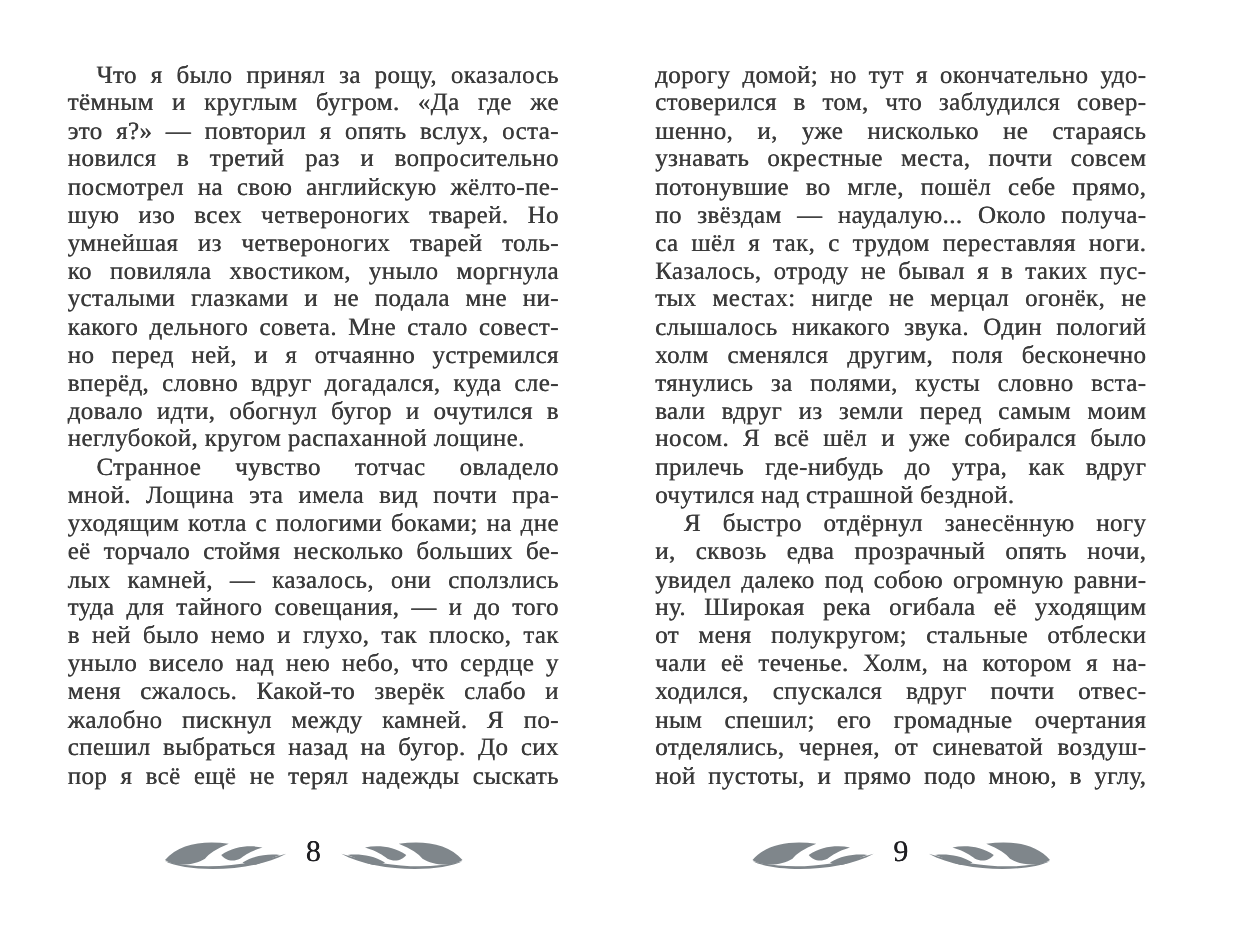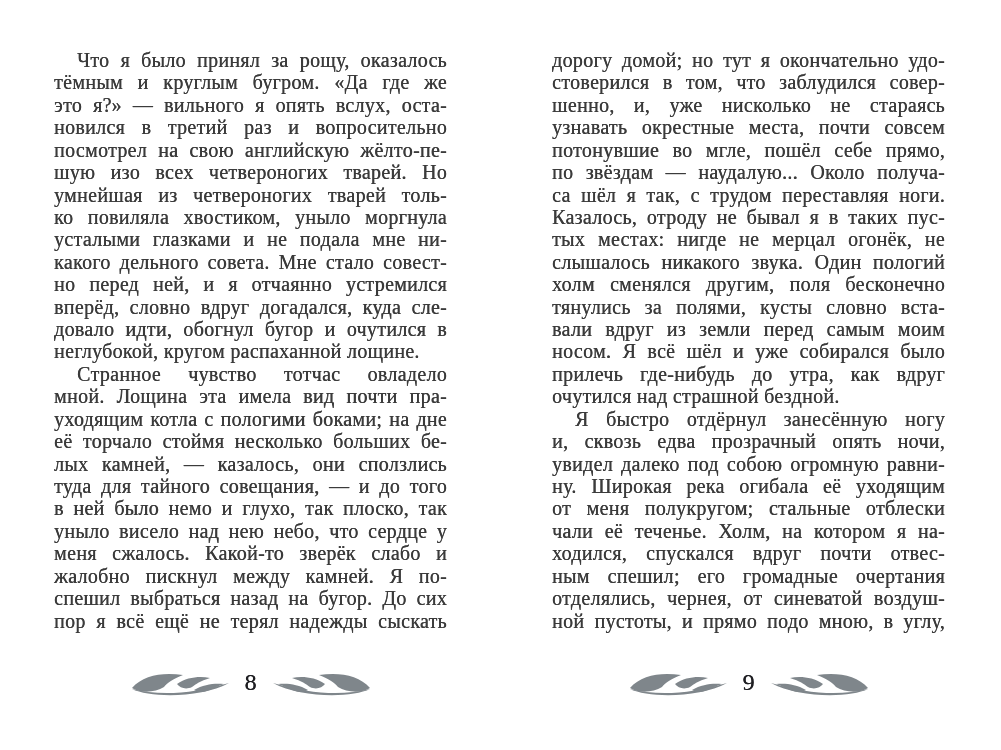--- a/index.html
+++ b/index.html
@@ -18,21 +18,21 @@
     background: #ffffff;
     border-radius: 20px;
   }
   .page {
     position: absolute;
     top: 0;
     height: 750px;
     width: 393px;
   }
   .page.left  { left: 54px; }
-  .page.right { left: 552px; }
+  .page.right { left: 524px; }
 
   .text-block {
     position: absolute;
     top: 49px;
     left: 0;
     width: 393px;
     color: #3b3b3b;
     font-size: 20px;
     line-height: 22.43px;
     letter-spacing: 0.3px;
@@ -74,21 +74,21 @@
 </style>
 </head>
 <body>
 
 <div class="spread">
 
   <div class="page left">
     <div class="text-block">
         <div class="line indent">Что я было принял за рощу, оказалось</div>
         <div class="line">тёмным и круглым бугром. «Да где же</div>
-        <div class="line">это я?» — вильного я опять вслух, оста-</div>
+        <div class="line">это я?» — повторил я опять вслух, оста-</div>
         <div class="line">новился в третий раз и вопросительно</div>
         <div class="line">посмотрел на свою английскую жёлто-пе-</div>
         <div class="line">шую изо всех четвероногих тварей. Но</div>
         <div class="line">умнейшая из четвероногих тварей толь-</div>
         <div class="line">ко повиляла хвостиком, уныло моргнула</div>
         <div class="line">усталыми глазками и не подала мне ни-</div>
         <div class="line">какого дельного совета. Мне стало совест-</div>
         <div class="line">но перед ней, и я отчаянно устремился</div>
         <div class="line">вперёд, словно вдруг догадался, куда сле-</div>
         <div class="line">довало идти, обогнул бугор и очутился в</div>

